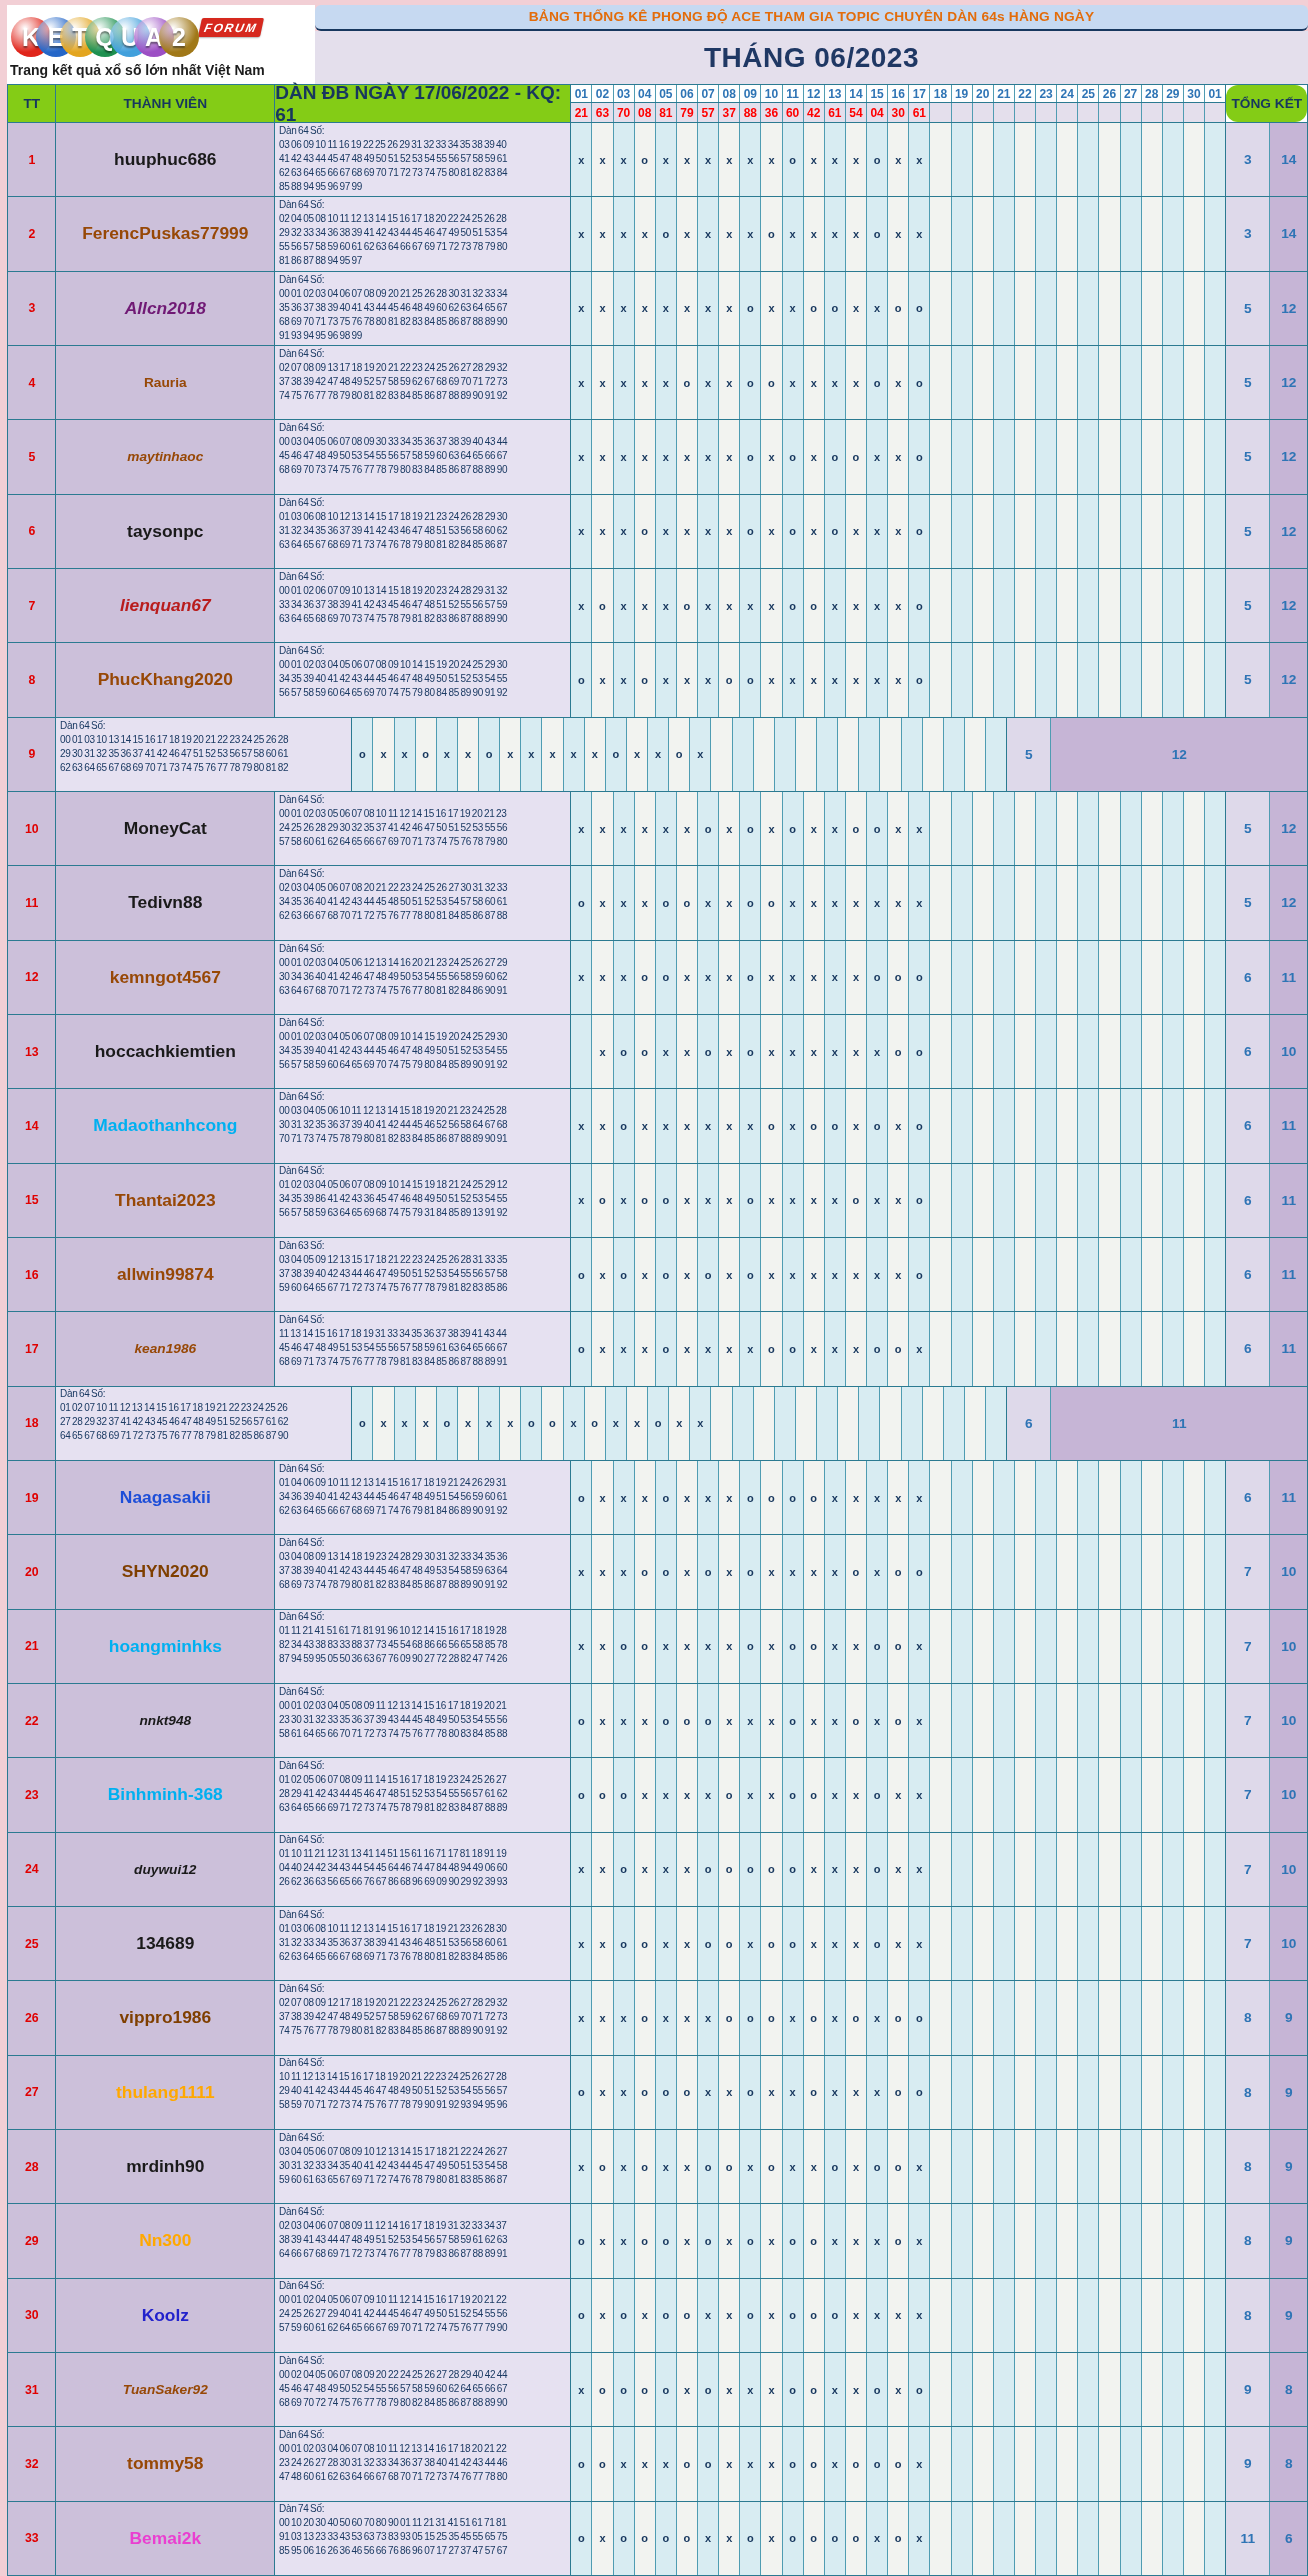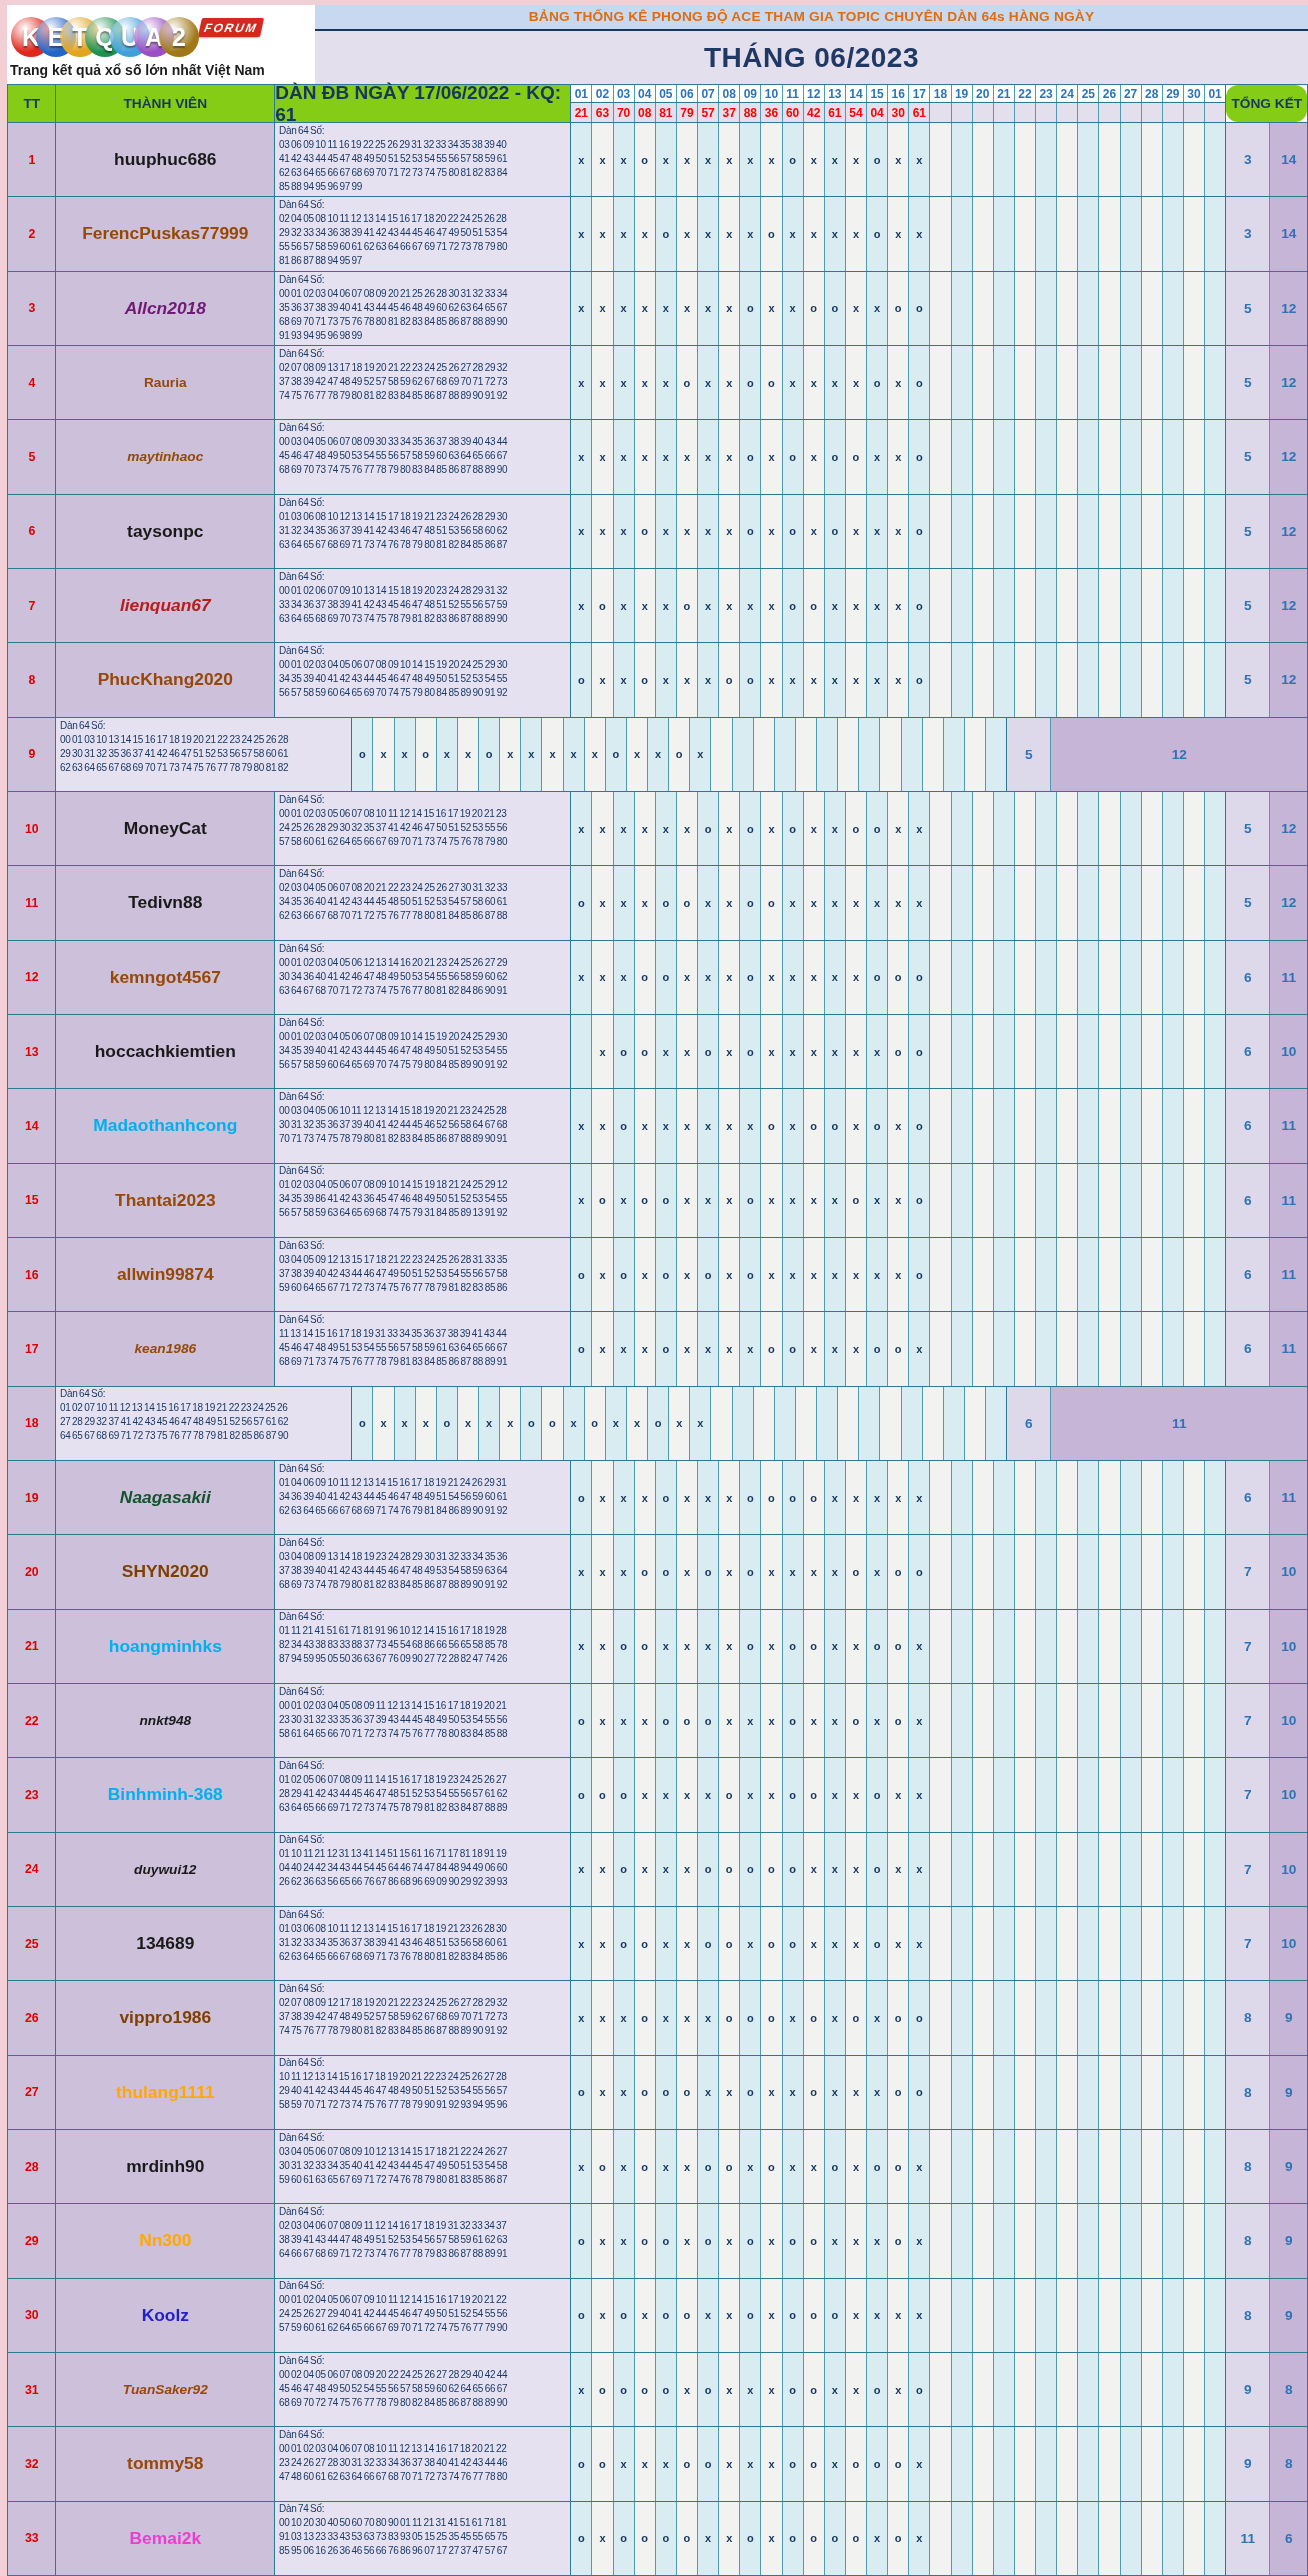--- a/index.html
+++ b/index.html
@@ -8,21 +8,21 @@
   
   #logo-panel{left:7.3px;top:4.6px;width:308px;height:80px;background:#ffffff;}
   #logo-row{position:absolute;left:3.7px;top:12.8px;height:44px;width:302px;}
   .logo-circle{position:absolute;top:0;width:40px;height:40px;border-radius:50%;color:#fff;font-weight:bold;
     font-size:25px;display:flex;align-items:center;justify-content:center;text-shadow:0 1.8px 1.8px rgba(0,0,0,.45);}
   #forum-badge{position:absolute;left:189px;top:0.9px;width:62px;height:19px;background:#d6281e;transform:skewX(-12deg);
     color:#fff;font-style:italic;font-weight:bold;font-size:12px;display:flex;align-items:center;justify-content:center;
     letter-spacing:1.8px;border-radius:1.8px;box-shadow:0 0.9px 1.8px rgba(0,0,0,.3);}
   #tagline{position:absolute;left:2.7px;top:57px;width:305px;font-size:14px;font-weight:600;color:#1c1c1c;white-space:nowrap;}
   #banner-bar{left:315px;top:4.6px;width:993px;height:24px;background:#c6d9f1;border-bottom:2.7px solid #17375e;
-    display:flex;align-items:center;justify-content:center;}
+    display:flex;align-items:center;justify-content:center;border-radius:6px;}
   #banner-bar span{color:#e36c0a;font-weight:bold;font-size:13.7px;letter-spacing:0.2px;}
   #month-bar{left:315px;top:31px;width:993px;height:53px;background:#e4dfec;display:flex;align-items:center;justify-content:center;}
   #month-bar span{color:#1f3864;font-weight:bold;font-size:28px;letter-spacing:0.5px;}
   
   #tbl{left:7.3px;top:84px;width:1301px;height:2492px;background:#fff;border:1.8px solid #2b7a91;box-sizing:border-box;
     display:flex;flex-direction:column;}
   #thead{height:37px;display:flex;border-bottom:1.8px solid #2b7a91;flex:0 0 auto;}
   .hcell{background:#84cc16;color:#17375e;font-weight:bold;font-size:13.7px;display:flex;align-items:center;justify-content:center;box-sizing:border-box;}
   #h-tt{width:48px;border-right:1.8px solid #2b7a91;}
   #h-member{width:219px;border-right:1.8px solid #2b7a91;}
@@ -995,21 +995,21 @@
           <div class="dc dc-a"></div>
           <div class="dc dc-b"></div>
           <div class="dc dc-a"></div>
         </div>
         <div class="c-to">6</div>
         <div class="c-tx">11</div>
       </div>
       <div class="row">
         <div class="c-tt">19</div>
         <div class="c-name">
-          <span style="color: #14532d; font-style: italic;">Naagasakii</span>
+          <span style="color: #1d4ed8;">Naagasakii</span>
         </div>
         <div class="c-dan">
           <div class="dan-line">Dàn 64 Số:</div>
           <div class="dan-line">01 04 06 09 10 11 12 13 14 15 16 17 18 19 21 24 26 29 31</div>
           <div class="dan-line">34 36 39 40 41 42 43 44 45 46 47 48 49 51 54 56 59 60 61</div>
           <div class="dan-line">62 63 64 65 66 67 68 69 71 74 76 79 81 84 86 89 90 91 92</div>
         </div>
         <div class="days">
           <div class="dc dc-a">o</div>
           <div class="dc dc-b">x</div>

